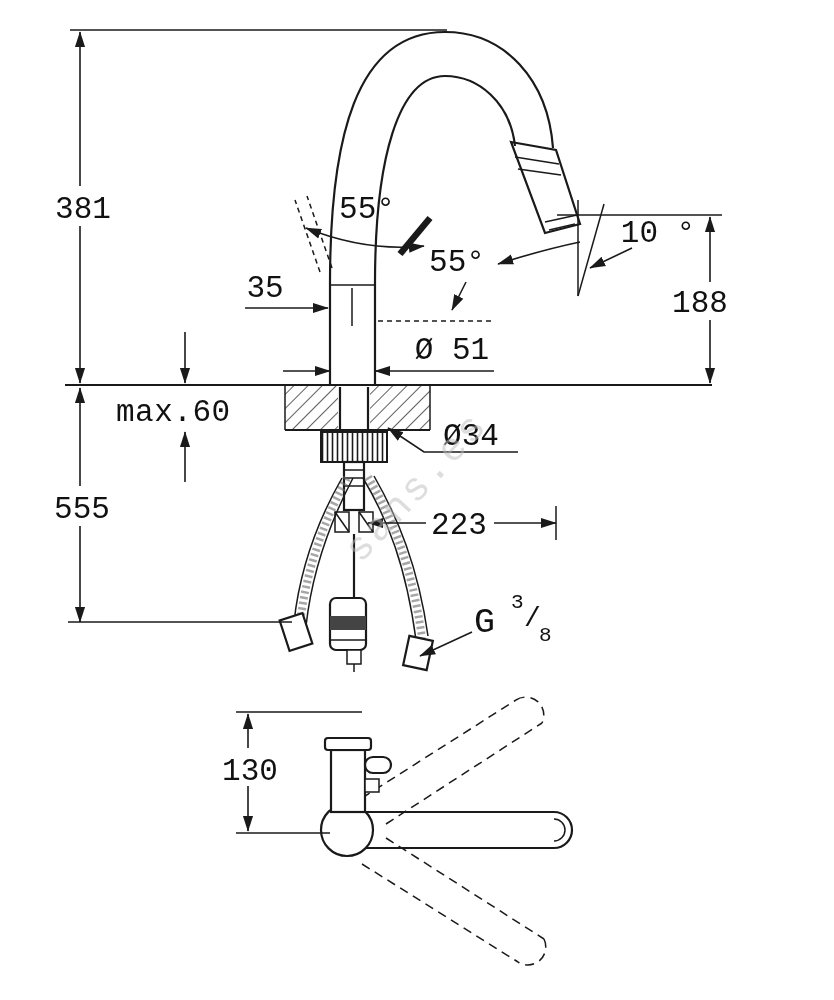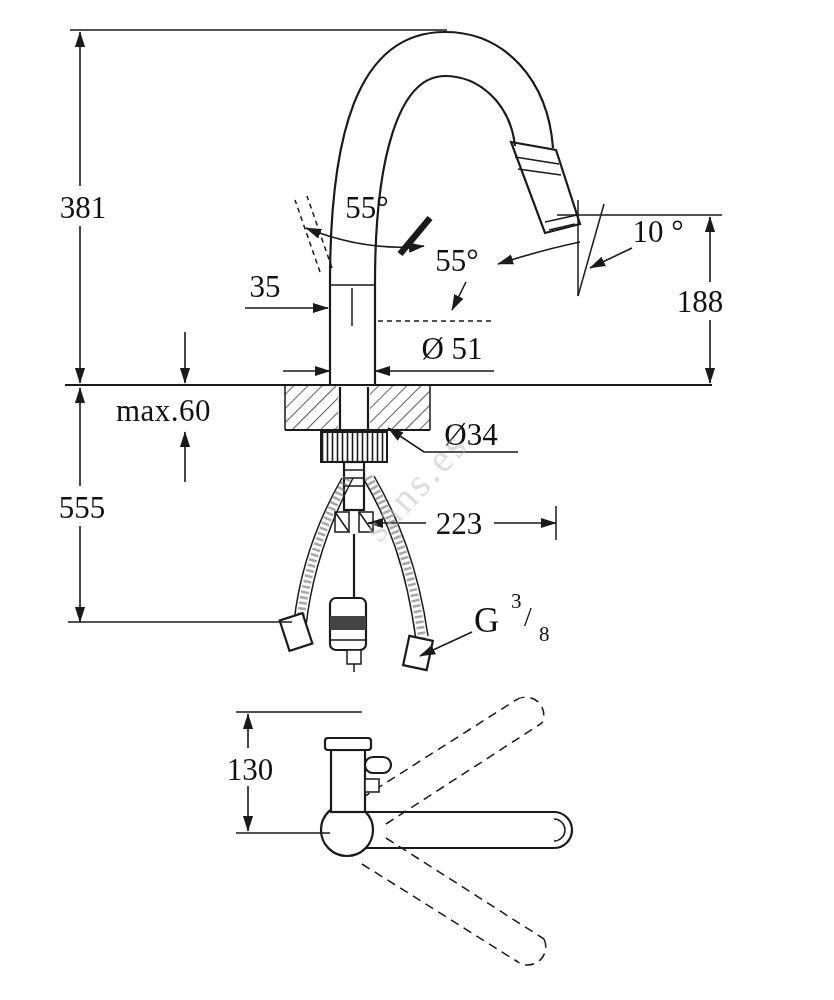--- a/index.html
+++ b/index.html
@@ -1,18 +1,18 @@
 <!DOCTYPE html>
 <html><head>
 <meta charset="utf-8">
 <style>
   html,body{margin:0;padding:0;background:#fff;}
   .stage{
     position:relative;width:834px;height:1000px;background:#fff;
-    font-family:Liberation Serif, serif;overflow:hidden;
+    font-family:Liberation Mono, monospace;overflow:hidden;
   }
   svg{position:absolute;inset:0;}
   .ol{stroke:#1a1a1a;stroke-width:2.2;fill:none;}
   .ol-thick{stroke:#1a1a1a;stroke-width:6.5;fill:none;}
   .thin{stroke:#1a1a1a;stroke-width:1.5;fill:none;}
   .dim{stroke:#1a1a1a;stroke-width:1.6;fill:none;}
   .dash{stroke-dasharray:9 6;}
   .dash2{stroke-dasharray:5 4;}
   .braid{stroke:#6a6a6a;stroke-width:8;fill:none;stroke-dasharray:2.5 3;opacity:.6;}
   text{fill:#111;}

